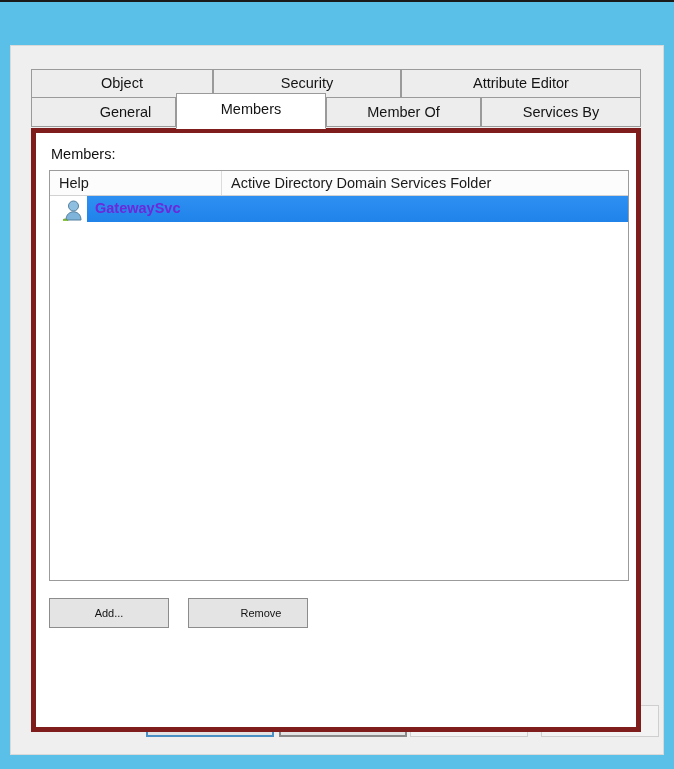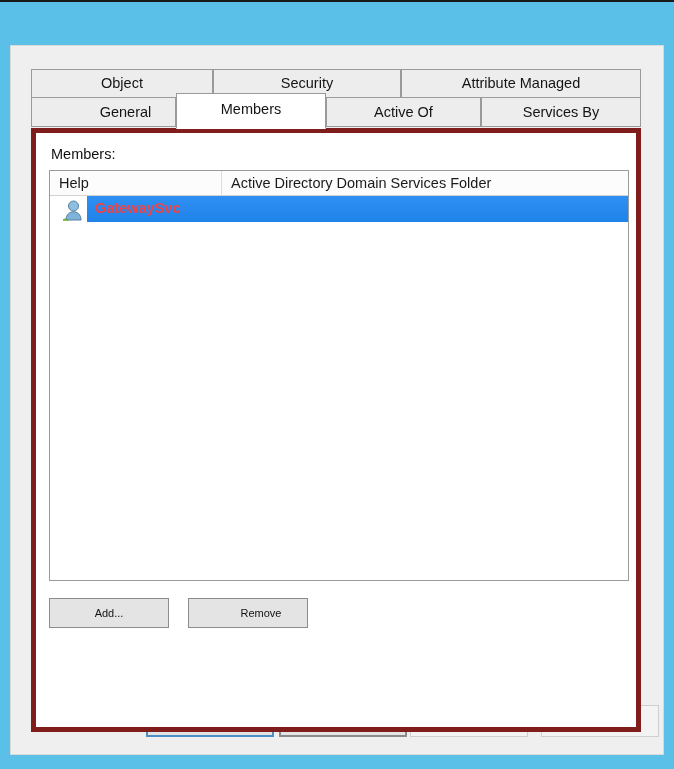--- a/index.html
+++ b/index.html
@@ -190,21 +190,21 @@
     background: linear-gradient(to bottom, #2f90f2 0%, #1f83ea 100%);
   }
   .lv-cell-name {
     position: absolute;
     left: 45px;
     top: 0;
     height: 26px;
     line-height: 25px;
     font-size: 14.5px;
     font-weight: bold;
-    color: #ef4444;
+    color: #6d28d9;
     white-space: nowrap;
     text-align: right;
   }
 
   
   .user-icon {
     position: absolute;
     left: 13px;
     top: 3px;
     width: 21px;
@@ -273,25 +273,25 @@
 
 <div id="dialog">
 
 
   <div class="client">
 
     <div class="tabstrip">
 
       <div class="tab row1" style="left:0px;   width:182px;">Object</div>
       <div class="tab row1" style="left:182px; width:188px;">Security</div>
-      <div class="tab row1" style="left:370px; width:240px;">Attribute Managed</div>
+      <div class="tab row1" style="left:370px; width:240px;">Attribute Editor</div>
 
       <div class="tab row2" style="left:0px;   width:145px;padding-left:44px;">General</div>
       <div class="tab row2 selected" style="left:145px; width:150px;">Members</div>
-      <div class="tab row2" style="left:295px; width:155px;">Active Of</div>
+      <div class="tab row2" style="left:295px; width:155px;">Member Of</div>
       <div class="tab row2" style="left:450px; width:160px;">Services By</div>
     </div>
 
     <div class="tabpage">
 
       <div class="field-label">Members:</div>
 
       <div class="listview">
 
         <div class="lv-header">

